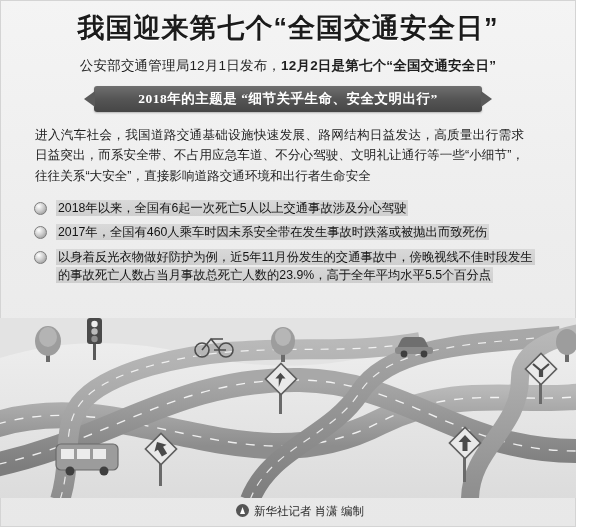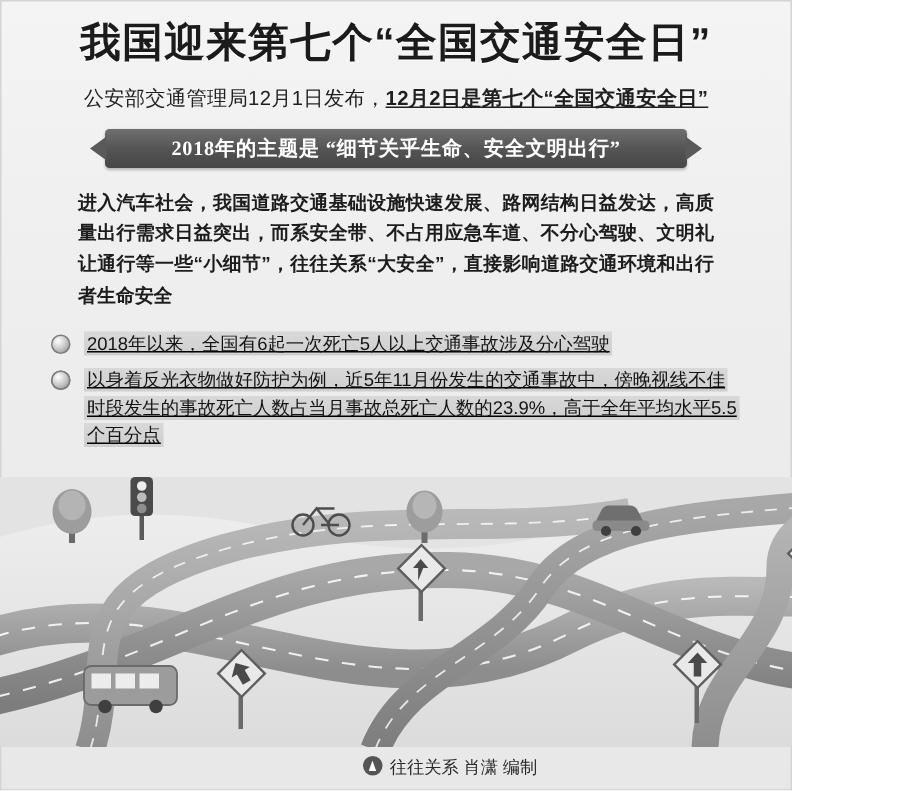--- a/index.html
+++ b/index.html
@@ -8,21 +8,21 @@
   }
   body {
     width: 600px;
     height: 527px;
     background: #ffffff;
     font-family: "Liberation Sans", sans-serif;
     overflow: hidden;
   }
   .poster {
     position: relative;
-    width: 528px;
+    width: 576px;
     height: 527px;
     background: linear-gradient(180deg, #f4f4f4 0%, #ededed 45%, #e8e8e8 100%);
     box-sizing: border-box;
     overflow: hidden;
   }
   
   .headline {
     text-align: center;
     font-size: 27px;
     font-weight: bold;
@@ -34,21 +34,20 @@
   }
   .subhead {
     text-align: center;
     font-size: 13.5px;
     color: #1f1f1f;
     margin-top: 13px;
     letter-spacing: 0.2px;
   }
   .subhead b {
     font-weight: bold;
-    text-decoration: underline;
   }
   
   .theme-wrap {
     margin: 11px auto 0;
     width: 388px;
     height: 26px;
     position: relative;
   }
   .theme-bar {
     position: absolute;
@@ -82,32 +81,30 @@
     color: #ffffff;
     font-size: 13.5px;
     font-weight: bold;
     line-height: 26px;
     text-align: center;
     letter-spacing: 0.5px;
     font-family: Liberation Serif, serif;
   }
   
   .intro {
-    margin: 13px 52px 0 52px;
+    margin: 13px 52px 0 35px;
     font-size: 12.6px;
     line-height: 1.65;
     color: #1d1d1d;
     text-align: justify;
     text-indent: 0;
-    font-weight: bold;
   }
   
   .bullets {
     margin: 12px 36px 0 34px;
-    text-decoration: underline;
   }
   .bullet {
     position: relative;
     margin-bottom: 6px;
     padding-left: 22px;
     font-size: 12.3px;
     line-height: 1.5;
     color: #141414;
   }
   .bullet .dot {
@@ -193,20 +190,21 @@
 
   <p class="intro">进入汽车社会，我国道路交通基础设施快速发展、路网结构日益发达，高质量出行需求日益突出，而系安全带、不占用应急车道、不分心驾驶、文明礼让通行等一些“小细节”，往往关系“大安全”，直接影响道路交通环境和出行者生命安全</p>
 
   <div class="bullets">
     <div class="bullet">
       <span class="dot"></span>
       <span class="band">2018年以来，全国有6起一次死亡5人以上交通事故涉及分心驾驶</span>
     </div>
     <div class="bullet">
       <span class="dot"></span>
+      <span class="band">2017年，全国有460人乘车时因未系安全带在发生事故时跌落或被抛出而致死伤</span>
     </div>
     <div class="bullet">
       <span class="dot"></span>
       <span class="band">以身着反光衣物做好防护为例，近5年11月份发生的交通事故中，傍晚视线不佳时段发生的事故死亡人数占当月事故总死亡人数的23.9%，高于全年平均水平5.5个百分点</span>
     </div>
   </div>
 
   <div class="illustration">
     <svg width="600" height="180" viewBox="0 0 600 180" xmlns="http://www.w3.org/2000/svg">
       <defs>
@@ -311,15 +309,15 @@
 
       <g transform="translate(528,38)">
         <rect x="11" y="26" width="3" height="22" fill="#6a6a6a"></rect>
         <rect x="2" y="2" width="22" height="22" transform="rotate(45 13 13)" fill="#e9e9e9" stroke="#5e5e5e" stroke-width="1.6"></rect>
         <path d="M12 21 L12 14 L5 8 M14 21 L14 14 L21 8" fill="none" stroke="#4a4a4a" stroke-width="2.2"></path>
       </g>
     </svg>
   </div>
 
   <div class="footer">
-    <span class="logo-badge"></span><span>往往关系 肖潇 编制</span>
+    <span class="logo-badge"></span><span>新华社记者 肖潇 编制</span>
   </div>
 </div>
 
 </body></html>

